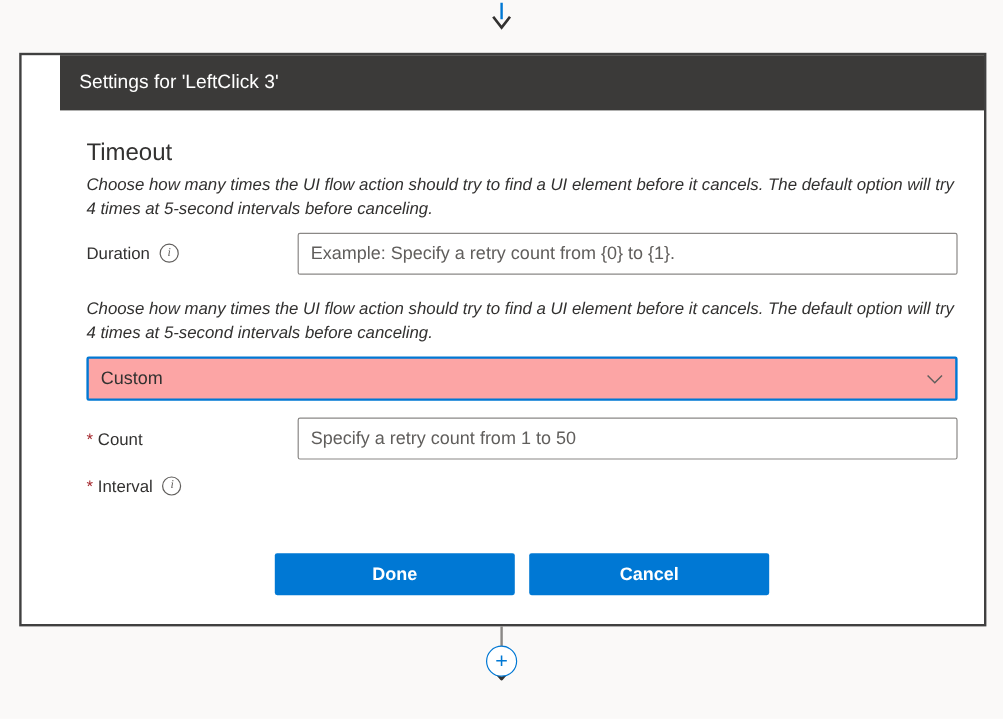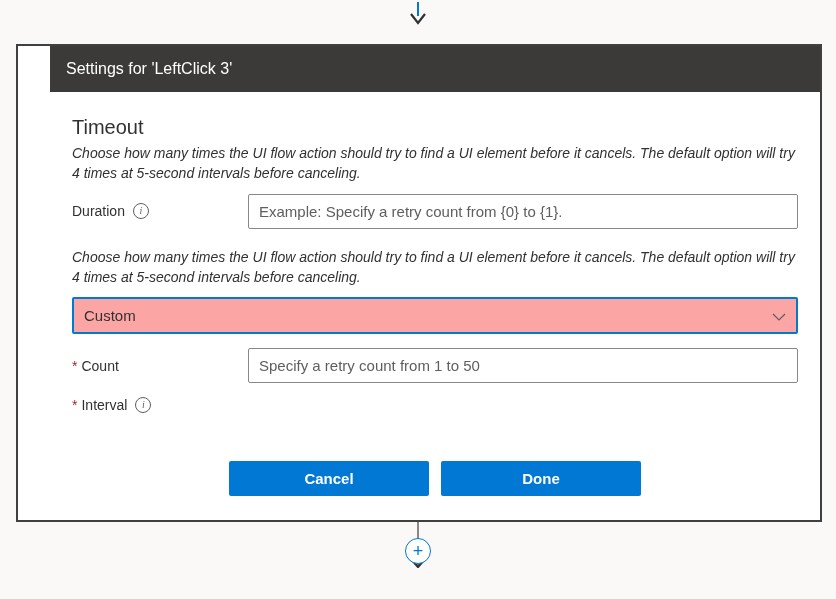--- a/index.html
+++ b/index.html
@@ -240,22 +240,22 @@
       <div class="field-row">
         <div class="field-label-col">
           <span class="req">*</span>
           <span>Interval</span>
           <span class="info-icon">i</span>
         </div>
       </div>
     </div>
 
     <div class="button-row">
+      <button class="btn btn-primary">Done</button>
       <button class="btn btn-primary">Cancel</button>
-      <button class="btn btn-primary">Done</button>
     </div>
 
   </div>
 </div>
 
 <div class="add-step">
   <div class="add-step-line"></div>
   <div class="add-btn">
     <span>+</span>
   </div>

